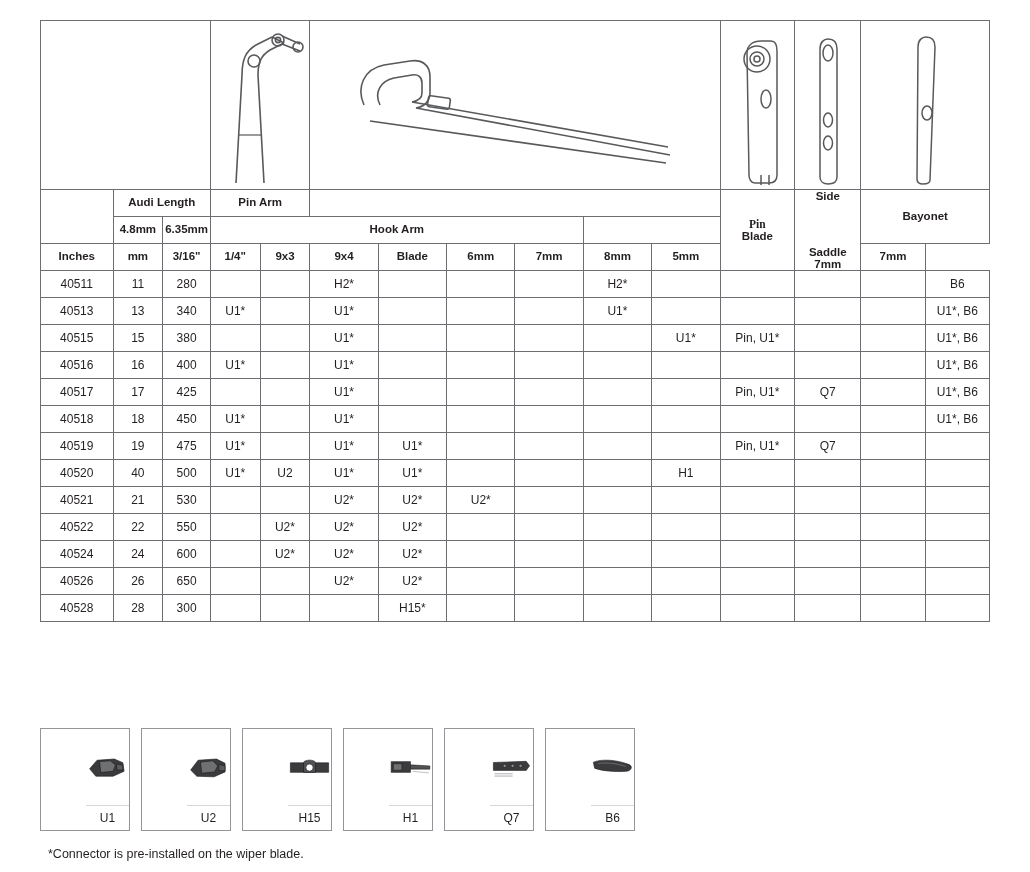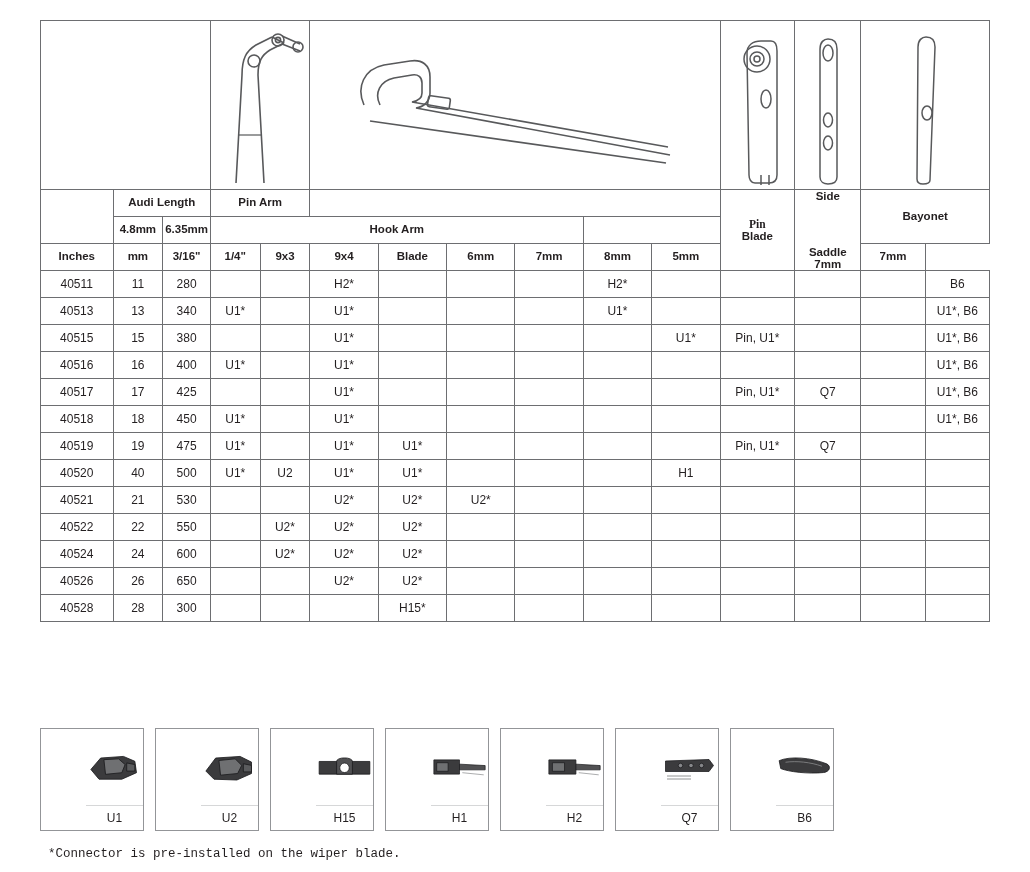--- a/index.html
+++ b/index.html
@@ -88,21 +88,21 @@
 
   
   .legend {
     position: absolute;
     left: 40px;
     top: 728px;
     display: flex;
     gap: 11px;
   }
   .legend-item {
-    width: 104px;
+    width: 90px;
     border: 1px solid #939598;
     background: #ffffff;
     box-sizing: border-box;
     padding-left: 45px;
   }
   .legend-img {
     height: 76px;
     display: flex;
     align-items: center;
     justify-content: center;
@@ -116,21 +116,20 @@
     color: #231f20;
     border-top: 1px solid #d6d7d8;
   }
 
   .footnote {
     position: absolute;
     left: 48px;
     top: 847px;
     font-size: 12.5px;
     color: #231f20;
-    font-family: Liberation Mono, monospace;
   }
 
   svg { display: block; }
 </style>
 </head>
 <body>
 
 <div class="page">
 
   <table class="fit-table">
@@ -532,33 +531,20 @@
               <path d="M8 16 L24 16 L24 28 L8 28 Z" fill="#6f7072"></path>
               <path d="M40 18 L76 20 L76 26 L40 26 Z" fill="#515153"></path>
               <path d="M44 30 L74 33" stroke="#8a8b8d"></path>
             </g>
           </svg>
         </div>
         <div class="legend-label">H1</div>
       </div>
       <div class="legend-item">
         <div class="legend-img">
-          <svg width="80" height="44" viewBox="0 0 80 44">
-            <g fill="#3b3b3d" stroke="#1a1a1c" stroke-width="1">
-              <path d="M4 12 L42 12 L42 32 L4 32 Z"></path>
-              <path d="M9 16 L26 16 L26 28 L9 28 Z" fill="#6f7072"></path>
-              <path d="M42 18 L76 20 L76 26 L42 26 Z" fill="#515153"></path>
-              <path d="M46 30 L74 33" stroke="#8a8b8d"></path>
-            </g>
-          </svg>
-        </div>
-        <div class="legend-label">H2</div>
-      </div>
-      <div class="legend-item">
-        <div class="legend-img">
           <svg width="76" height="40" viewBox="0 0 76 40">
             <g fill="#3b3b3d" stroke="#1a1a1c" stroke-width="1">
               <path d="M6 12 L64 10 L70 18 L64 26 L6 26 Z"></path>
               <circle cx="26" cy="18" r="3" fill="#86878a"></circle>
               <circle cx="40" cy="18" r="3" fill="#86878a"></circle>
               <circle cx="54" cy="18" r="3" fill="#86878a"></circle>
               <path d="M8 32 L40 32 M8 36 L40 36" stroke="#6f7072"></path>
             </g>
           </svg>
         </div>

